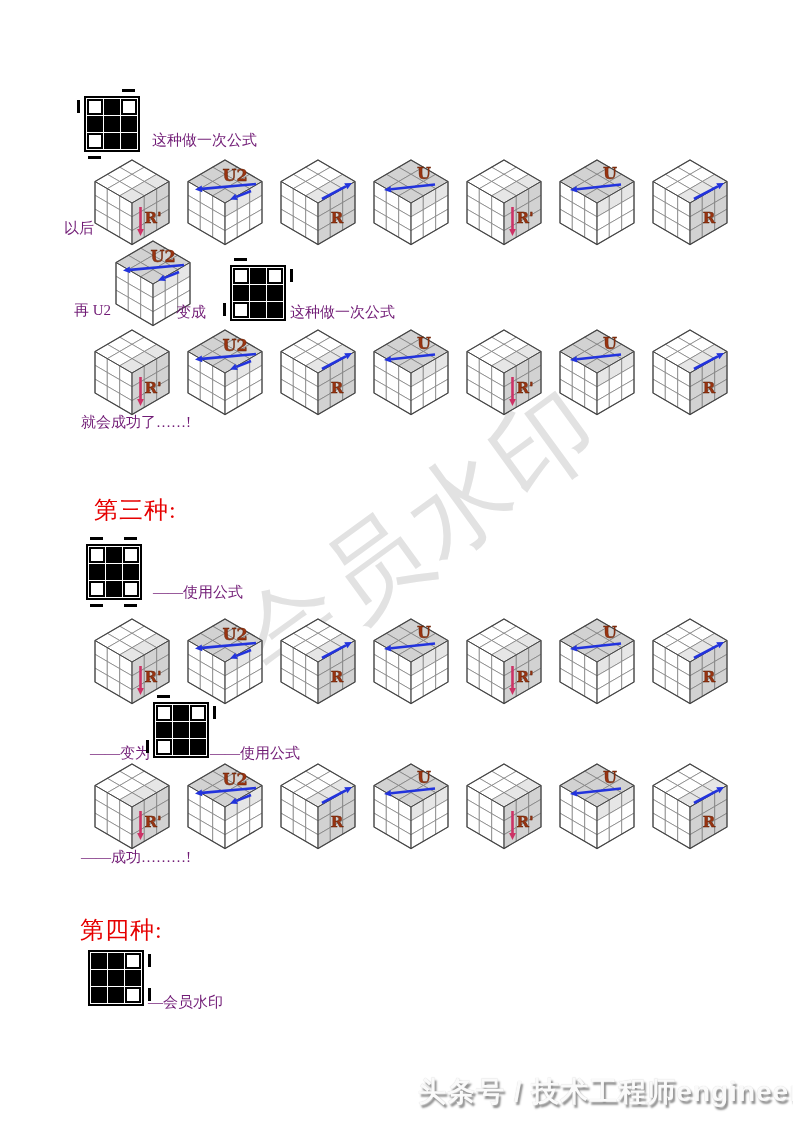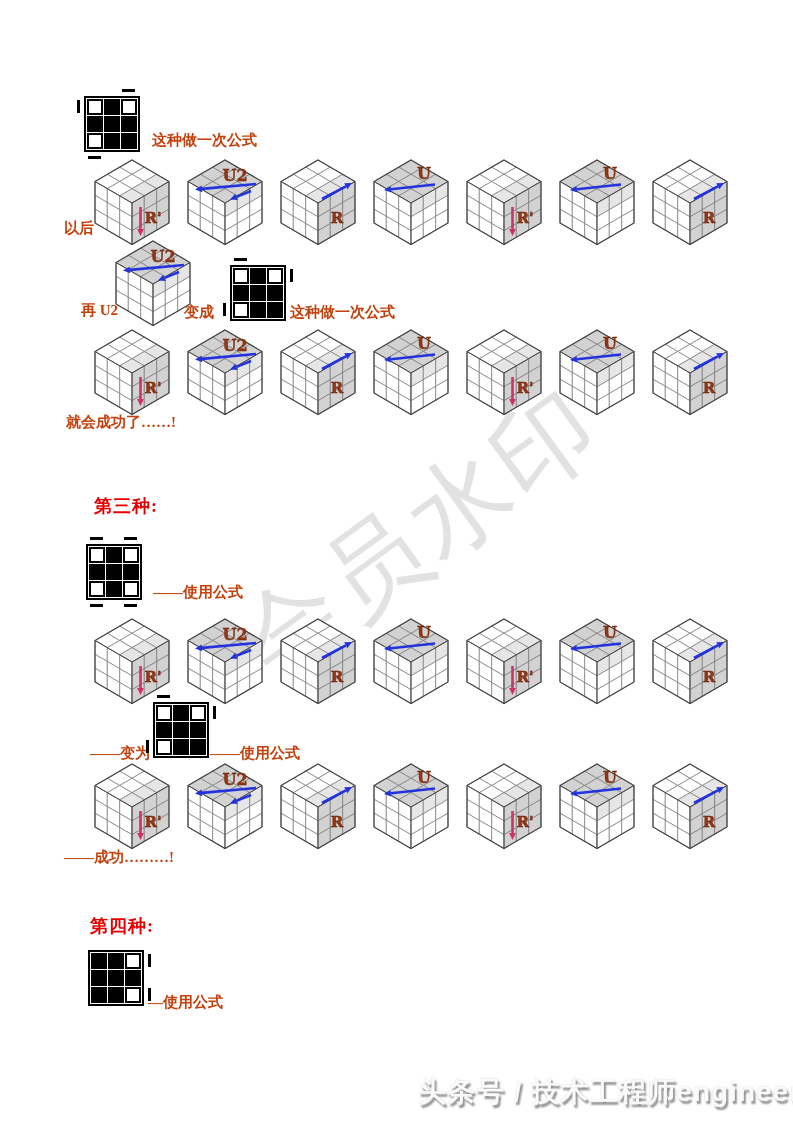--- a/index.html
+++ b/index.html
@@ -1,19 +1,19 @@
 <!DOCTYPE html>
 <html style="--heading-red: #e60000; --wm-gray: #e2e2e2;"><head>
 <meta charset="utf-8">
 <style>
   html,body{margin:0;padding:0;background:#fff;}
   .page{position:relative;width:793px;height:1122px;background:#fff;overflow:hidden;
         font-family:"Liberation Serif",serif;}
-  .txt{position:absolute;font-size:15px;color:#c2410c;white-space:nowrap;line-height:1.2;font-weight:bold;}
-  .heading{position:absolute;font-size:18px;font-weight:bold;color:var(--heading-red,#e60000);
+  .txt{position:absolute;font-size:15px;color:#701a75;white-space:nowrap;line-height:1.2;}
+  .heading{position:absolute;font-size:24px;font-weight:normal;color:var(--heading-red,#e60000);
            white-space:nowrap;letter-spacing:1px;}
   .cube-row{position:absolute;display:flex;gap:13px;}
   .cube{width:80px;height:90px;}
   .cube svg{display:block;}
   .pattern{position:absolute;}
   .pgrid{display:grid;grid-template-columns:repeat(3,16px);grid-template-rows:repeat(3,16px);
          gap:1px;border:2px solid #000;padding:1px;background:#fff;width:max-content;}
   .pcell{border:2px solid #000;box-sizing:border-box;background:#fff;}
   .pcell.on{background:#000;border-color:#000;}
   .pmark{position:absolute;background:#000;}
@@ -360,22 +360,22 @@
             <line x1="40" y1="46" x2="77" y2="24.5" stroke="#444" stroke-width="1"></line>
             <line x1="40" y1="46" x2="40" y2="87.5" stroke="#444" stroke-width="1"></line>
             <line x1="71" y1="27" x2="17.0" y2="31.9" stroke="#2233dd" stroke-width="2.6"></line>
             <polygon points="10,32.5 16.7,28.5 17.3,35.3" fill="#2233dd"></polygon>
             <line x1="66" y1="34" x2="51.5" y2="39.9" stroke="#2233dd" stroke-width="2.6"></line>
             <polygon points="45,42.5 50.2,36.7 52.8,43.0" fill="#2233dd"></polygon>
             <text x="50" y="24" font-size="16" font-weight="bold" font-family="&quot;DejaVu Serif&quot;, &quot;Liberation Serif&quot;, serif" fill="#993311" stroke="#5c1d00" stroke-width="0.4" text-anchor="middle">U2</text>
           </svg>
         </div>
       </div>
-    <span class="txt" style="left:81px;top:301px">再 U2</span>
-    <span class="txt" style="left:184px;top:303px">变成</span>
+    <span class="txt" style="left:74px;top:301px">再 U2</span>
+    <span class="txt" style="left:176px;top:303px">变成</span>
     <div class="pattern" style="left:230px;top:265px">
         <div class="pgrid">
           <div class="pcell"></div>
           <div class="pcell on"></div>
           <div class="pcell"></div>
           <div class="pcell on"></div>
           <div class="pcell on"></div>
           <div class="pcell on"></div>
           <div class="pcell"></div>
           <div class="pcell on"></div>
@@ -650,21 +650,21 @@
             <polygon points="40,3 77,24.5 77,66 40,87.5 3,66 3,24.5" fill="none" stroke="#444" stroke-width="1.2"></polygon>
             <line x1="40" y1="46" x2="3" y2="24.5" stroke="#444" stroke-width="1"></line>
             <line x1="40" y1="46" x2="77" y2="24.5" stroke="#444" stroke-width="1"></line>
             <line x1="40" y1="46" x2="40" y2="87.5" stroke="#444" stroke-width="1"></line>
             <line x1="44" y1="42" x2="67.8" y2="29.3" stroke="#2233dd" stroke-width="2.6"></line>
             <polygon points="74,26 69.4,32.3 66.2,26.3" fill="#2233dd"></polygon>
             <text x="59" y="66" font-size="15" font-weight="bold" font-family="&quot;DejaVu Serif&quot;, &quot;Liberation Serif&quot;, serif" fill="#993311" stroke="#5c1d00" stroke-width="0.4" text-anchor="middle">R</text>
           </svg>
         </div>
       </div>
-    <span class="txt" style="left:66px;top:413px">就会成功了……!</span>
+    <span class="txt" style="left:81px;top:413px">就会成功了……!</span>
 
     <span class="heading" style="left:94px;top:494px">第三种:</span>
     <div class="pattern" style="left:86px;top:544px">
         <div class="pgrid">
           <div class="pcell"></div>
           <div class="pcell on"></div>
           <div class="pcell"></div>
           <div class="pcell on"></div>
           <div class="pcell on"></div>
           <div class="pcell on"></div>
@@ -1232,35 +1232,35 @@
             <polygon points="40,3 77,24.5 77,66 40,87.5 3,66 3,24.5" fill="none" stroke="#444" stroke-width="1.2"></polygon>
             <line x1="40" y1="46" x2="3" y2="24.5" stroke="#444" stroke-width="1"></line>
             <line x1="40" y1="46" x2="77" y2="24.5" stroke="#444" stroke-width="1"></line>
             <line x1="40" y1="46" x2="40" y2="87.5" stroke="#444" stroke-width="1"></line>
             <line x1="44" y1="42" x2="67.8" y2="29.3" stroke="#2233dd" stroke-width="2.6"></line>
             <polygon points="74,26 69.4,32.3 66.2,26.3" fill="#2233dd"></polygon>
             <text x="59" y="66" font-size="15" font-weight="bold" font-family="&quot;DejaVu Serif&quot;, &quot;Liberation Serif&quot;, serif" fill="#993311" stroke="#5c1d00" stroke-width="0.4" text-anchor="middle">R</text>
           </svg>
         </div>
       </div>
-    <span class="txt" style="left:64px;top:848px">——成功………!</span>
-
-    <span class="heading" style="left:90px;top:914px">第四种:</span>
+    <span class="txt" style="left:81px;top:848px">——成功………!</span>
+
+    <span class="heading" style="left:80px;top:914px">第四种:</span>
     <div class="pattern" style="left:88px;top:950px">
         <div class="pgrid">
           <div class="pcell on"></div>
           <div class="pcell on"></div>
           <div class="pcell"></div>
           <div class="pcell on"></div>
           <div class="pcell on"></div>
           <div class="pcell on"></div>
           <div class="pcell on"></div>
           <div class="pcell on"></div>
           <div class="pcell"></div>
         </div>
         <div class="pmark" style="top: 4px; width: 3px; height: 13px; left: 60px;"></div>
         <div class="pmark" style="top: 38px; width: 3px; height: 13px; left: 60px;"></div>
       </div>
-    <span class="txt" style="left:148px;top:993px">—使用公式</span>
+    <span class="txt" style="left:148px;top:993px">—会员水印</span>
   </div>
 
   <div class="footer">头条号 / 技术工程师engineer</div>
 </div>
 
 </body></html>

